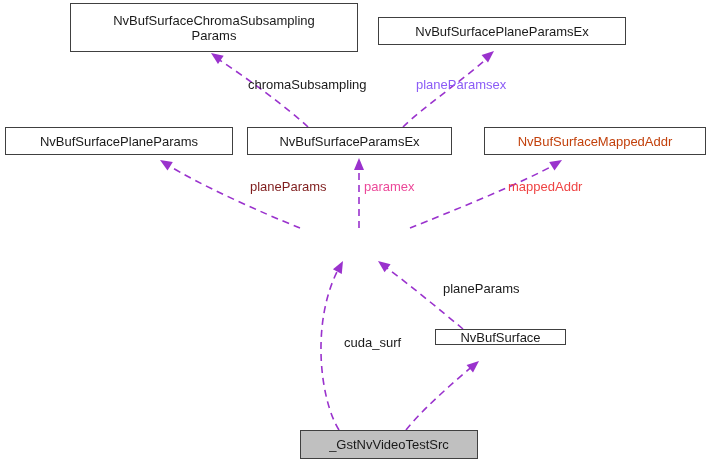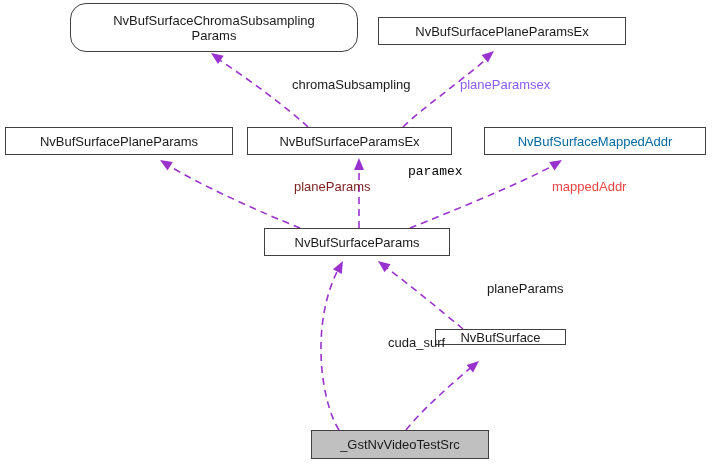--- a/index.html
+++ b/index.html
@@ -35,31 +35,29 @@
     text-align: center;
     display: flex;
     align-items: center;
     justify-content: center;
     padding: 0 6px;
     white-space: pre-line;
     z-index: 3;
   }
   .node.highlight {
     background: #c0c0c0;
-    margin-left: 11px;
   }
   .edge-label {
     position: absolute;
     font-size: 13px;
     line-height: 14px;
     color: #1a1a1a;
     background: transparent;
     white-space: nowrap;
     z-index: 4;
-    margin-left: 44px;
   }
 </style>
 </head>
 <body>
 
 <div id="diagram-root" style="background: rgb(255, 255, 255);">
   <svg id="edge-layer" viewBox="0 0 712 467" width="712" height="467" xmlns="http://www.w3.org/2000/svg">
       <path d="M 308 127 C 290 110, 250 80, 215 57" fill="none" stroke="#9A32CD" stroke-width="1.6" stroke-dasharray="7,5"></path>
       <polygon points="0,0 -12,5 -12,-5" fill="#9A32CD" transform="translate(211,53) rotate(-145)"></polygon>
       <path d="M 403 127 C 420 110, 460 82, 490 56" fill="none" stroke="#9A32CD" stroke-width="1.6" stroke-dasharray="7,5"></path>
@@ -73,26 +71,25 @@
       <path d="M 463 329 C 440 310, 410 285, 383 265" fill="none" stroke="#9A32CD" stroke-width="1.6" stroke-dasharray="7,5"></path>
       <polygon points="0,0 -12,5 -12,-5" fill="#9A32CD" transform="translate(378,261) rotate(-143)"></polygon>
       <path d="M 339 430 C 320 400, 310 320, 340 266" fill="none" stroke="#9A32CD" stroke-width="1.6" stroke-dasharray="7,5"></path>
       <polygon points="0,0 -12,5 -12,-5" fill="#9A32CD" transform="translate(343,261) rotate(-62)"></polygon>
       <path d="M 406 430 C 420 412, 450 385, 474 365" fill="none" stroke="#9A32CD" stroke-width="1.6" stroke-dasharray="7,5"></path>
       <polygon points="0,0 -12,5 -12,-5" fill="#9A32CD" transform="translate(479,361) rotate(-40)"></polygon>
     </svg>
 <div class="edge-label" style="left: 248px; top: 78px; color: rgb(26, 26, 26);">chromaSubsampling</div>
     <div class="edge-label" style="left: 416px; top: 78px; color: #8b5cf6;">planeParamsex</div>
     <div class="edge-label" style="left: 250px; top: 180px; color: #7f1d1d;">planeParams</div>
-    <div class="edge-label" style="left: 364px; top: 165px; color: #000000; font-family: Liberation Mono, monospace;">paramex</div>
+    <div class="edge-label" style="left: 364px; top: 180px; color: #ec4899;">paramex</div>
     <div class="edge-label" style="left: 508px; top: 180px; color: #ef4444;">mappedAddr</div>
     <div class="edge-label" style="left: 443px; top: 282px; color: rgb(26, 26, 26);">planeParams</div>
     <div class="edge-label" style="left: 344px; top: 336px; color: rgb(26, 26, 26);">cuda_surf</div>
-    <div class="node" style="left: 70px; top: 3px; width: 288px; height: 49px; border-color: rgb(64, 64, 64); background: rgb(255, 255, 255); color: rgb(26, 26, 26); border-radius: 16px;">NvBufSurfaceChromaSubsampling
+    <div class="node" style="left: 70px; top: 3px; width: 288px; height: 49px; border-color: rgb(64, 64, 64); background: rgb(255, 255, 255); color: rgb(26, 26, 26);">NvBufSurfaceChromaSubsampling
 Params</div>
     <div class="node" style="left: 5px; top: 127px; width: 228px; height: 28px; border-color: rgb(64, 64, 64); background: rgb(255, 255, 255); color: rgb(26, 26, 26);">NvBufSurfacePlaneParams</div>
     <div class="node" style="left: 378px; top: 17px; width: 248px; height: 28px; border-color: rgb(64, 64, 64); background: rgb(255, 255, 255); color: rgb(26, 26, 26);">NvBufSurfacePlaneParamsEx</div>
     <div class="node" style="left: 247px; top: 127px; width: 205px; height: 28px; border-color: rgb(64, 64, 64); background: rgb(255, 255, 255); color: rgb(26, 26, 26);">NvBufSurfaceParamsEx</div>
-    <div class="node" style="left: 484px; top: 127px; width: 222px; height: 28px; border-color: rgb(64, 64, 64); background: rgb(255, 255, 255); color: #0369a1;">NvBufSurfaceMappedAddr</div>
-    <div class="node" style="left: 264px; top: 228px; width: 186px; height: 28px; border-color: rgb(64, 64, 64); background: rgb(255, 255, 255); color: rgb(26, 26, 26);">NvBufSurfaceParams</div>
+    <div class="node" style="left: 484px; top: 127px; width: 222px; height: 28px; border-color: rgb(64, 64, 64); background: rgb(255, 255, 255); color: #c2410c;">NvBufSurfaceMappedAddr</div>
     <div class="node" style="left: 435px; top: 329px; width: 131px; height: 16px; border-color: rgb(64, 64, 64); background: rgb(255, 255, 255); color: rgb(26, 26, 26);">NvBufSurface</div>
     <div class="node highlight" style="left: 300px; top: 430px; width: 178px; height: 29px; border-color: rgb(64, 64, 64); background: rgb(192, 192, 192); color: rgb(26, 26, 26);">_GstNvVideoTestSrc</div>
   </div>
 
 </body></html>

